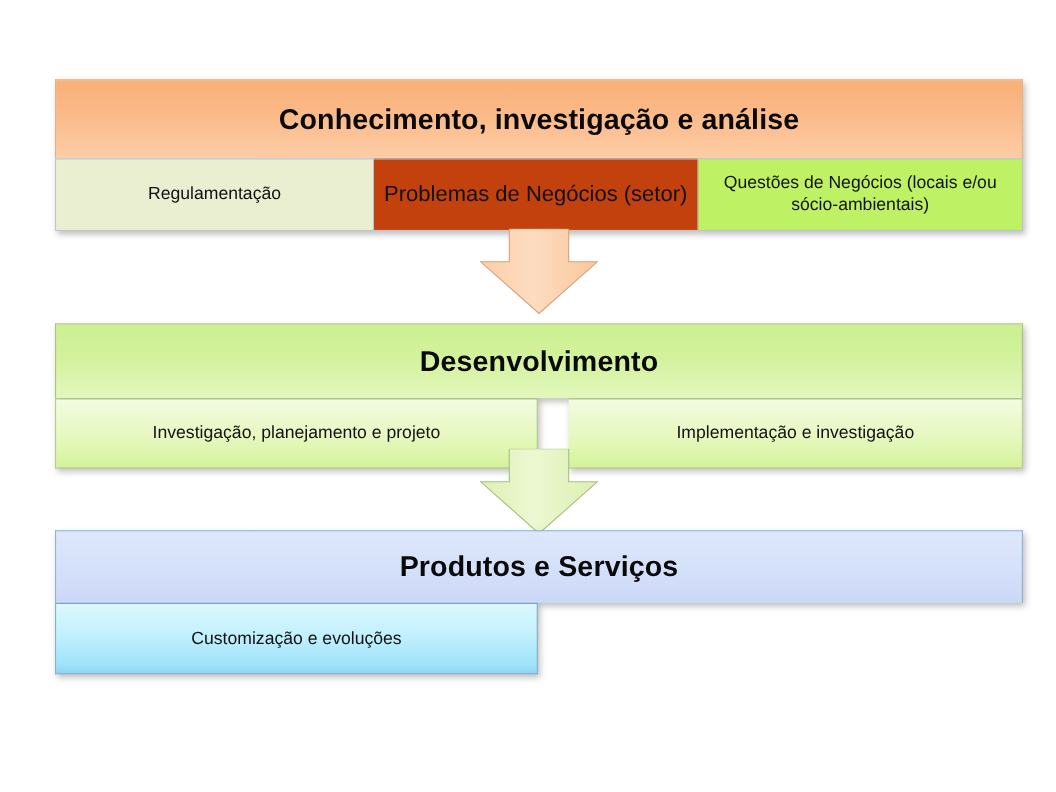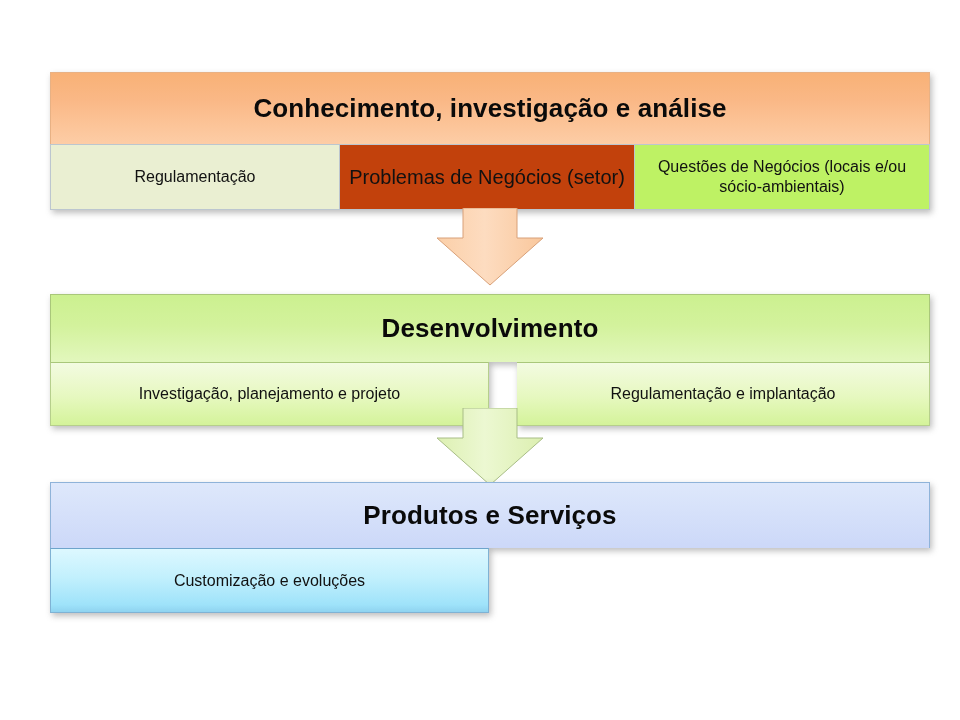--- a/index.html
+++ b/index.html
@@ -231,21 +231,21 @@
 
   <div class="group" id="block2">
     <div class="band-header">
       <span class="htext">Desenvolvimento</span>
     </div>
     <div class="subrow">
       <div class="subcell" id="b2c0">
         <span>Investigação, planejamento e projeto</span>
       </div>
       <div class="subcell" id="b2c1">
-        <span>Regulamentação e implantação</span>
+        <span>Implementação e investigação</span>
       </div>
     </div>
   </div>
 
   <div class="arrow" id="arrow2">
     <svg viewBox="0 0 108 78" xmlns="http://www.w3.org/2000/svg" aria-hidden="true">
       <defs>
         <linearGradient id="g-arrow2" x1="0" y1="0" x2="1" y2="0">
           <stop offset="0%" stop-color="#ddf0b2"></stop>
           <stop offset="45%" stop-color="#ecf8d2"></stop>

